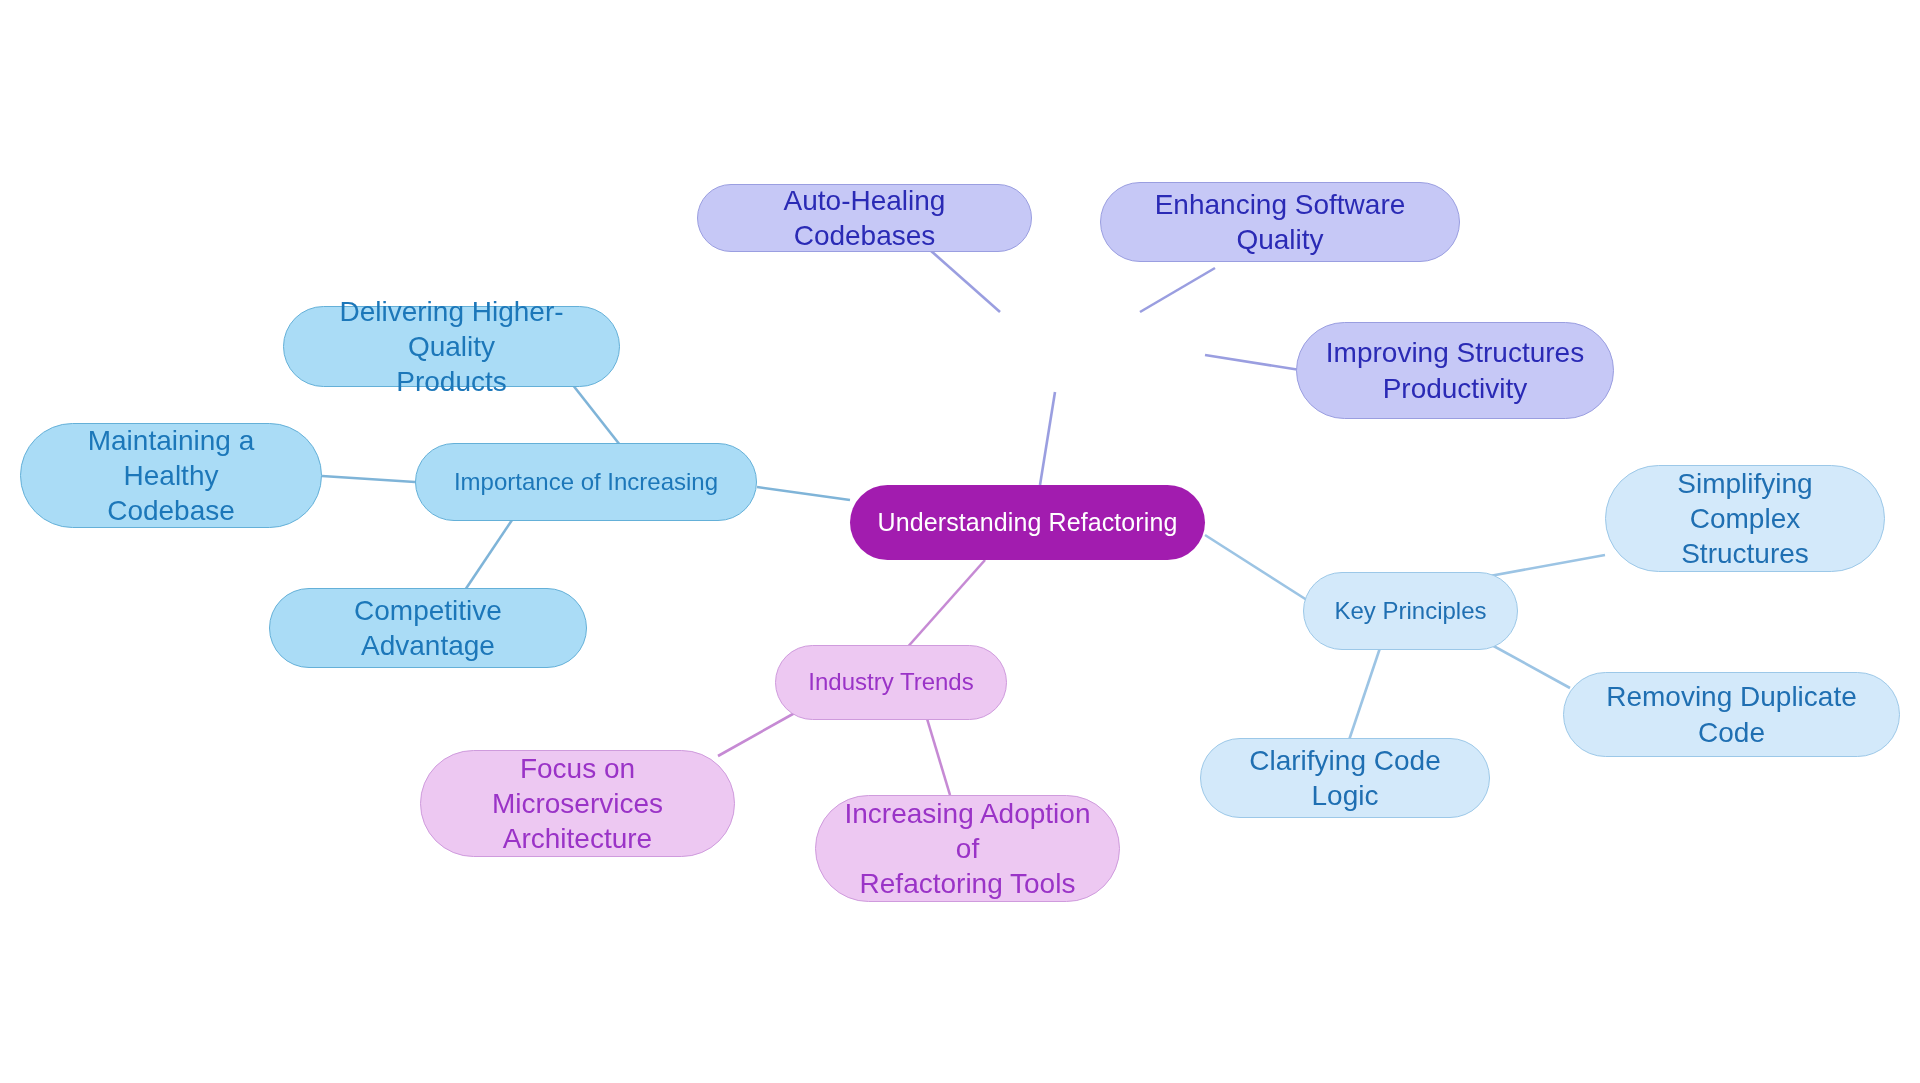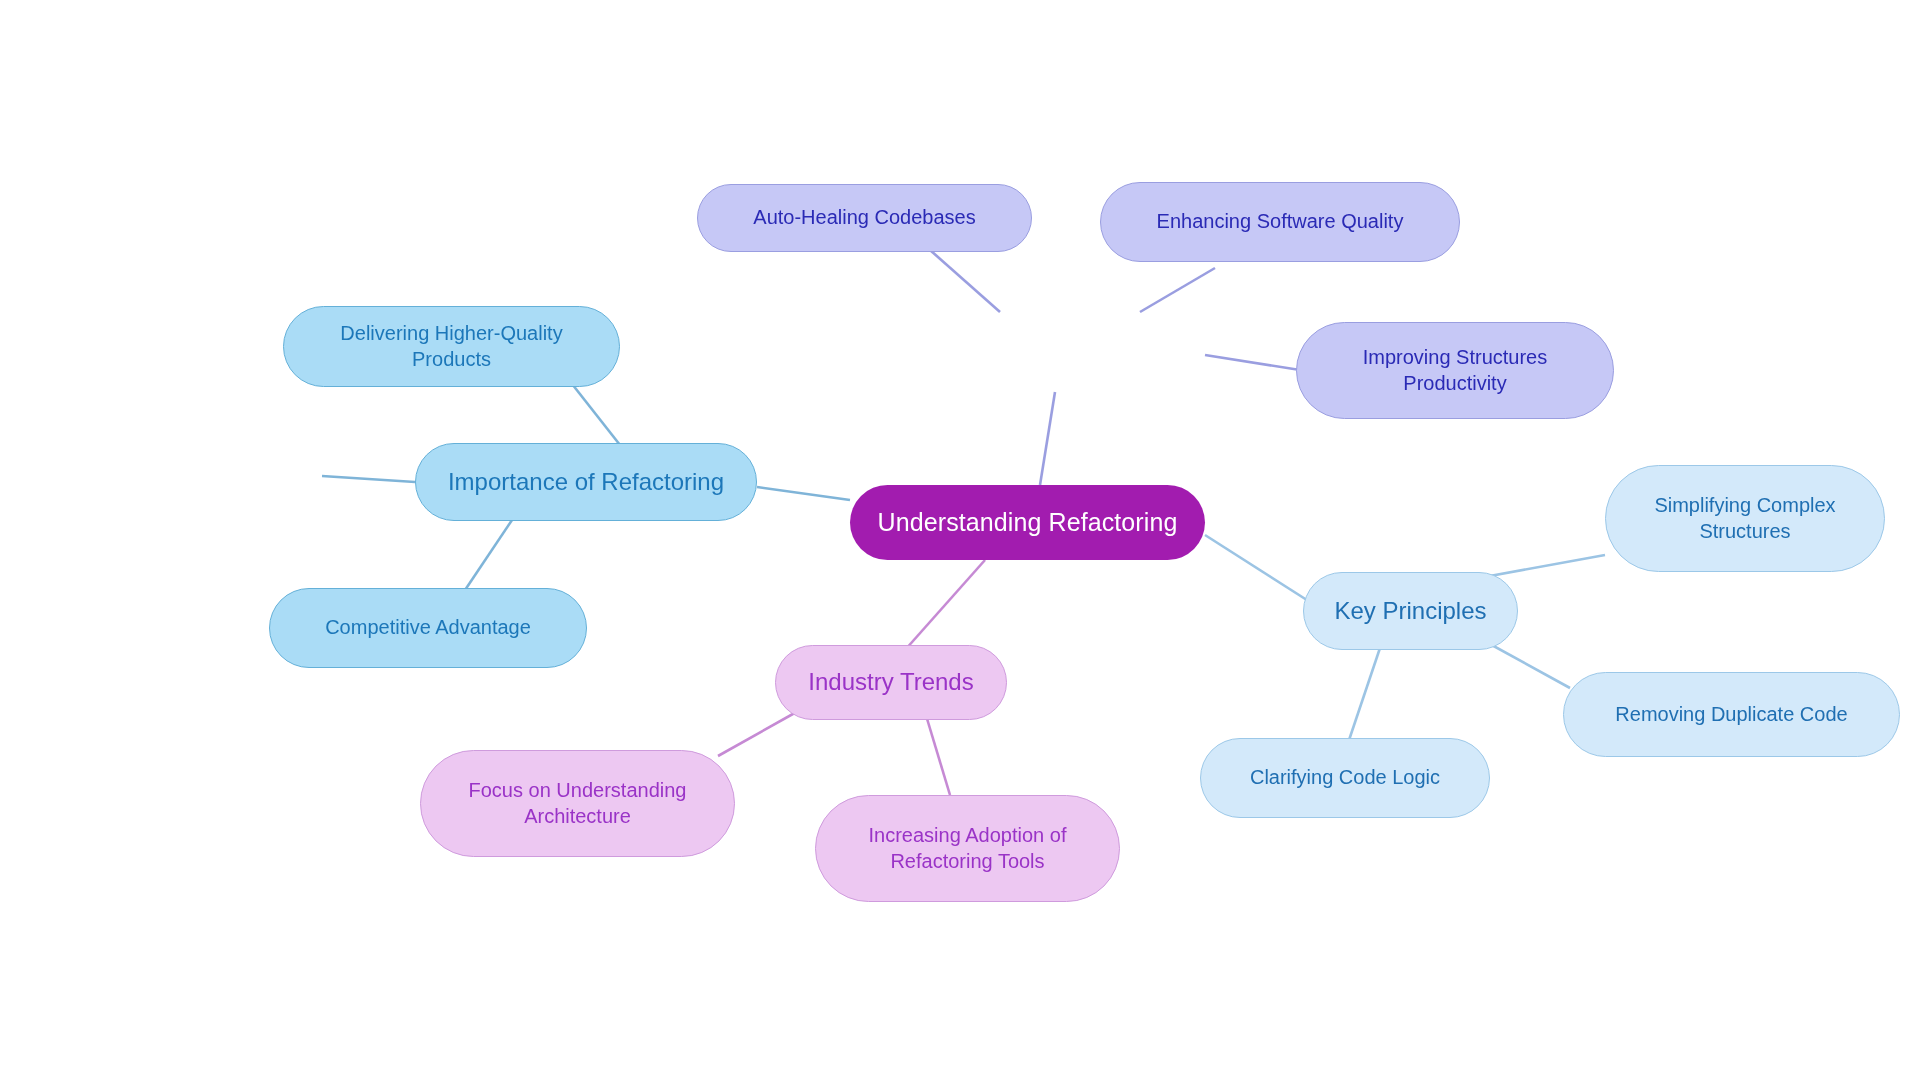--- a/index.html
+++ b/index.html
@@ -42,21 +42,21 @@
     border-width: 0;
     border-radius: 44px;
     color: #ffffff;
     font-size: 25px;
     letter-spacing: .1px;
   }
   .node.branch {
     font-size: 24px;
   }
   .node.leaf {
-    font-size: 20px;
+    font-size: 28px;
     justify-content: center;
   }
 </style>
 </head>
 <body>
 
 <div id="canvas">
 
   <svg id="edges" viewBox="0 0 1920 1083" xmlns="http://www.w3.org/2000/svg">
 
@@ -81,29 +81,34 @@
     <path d="M 925 712 L 950 795" stroke="#c68ad4" stroke-width="2.6" fill="none"></path>
   </svg>
 
   <div class="node root" style="left:850px; top:485px; width:355px; height:75px;
               background:#a21caf;">
     <span>Understanding Refactoring</span>
   </div>
 
   <div class="node branch" style="left:415px; top:443px; width:342px; height:78px;
               background:#aadcf6; border-color:#64b0d8; color:#1c77b9;">
-    <span>Importance of Refactoring</span>
+    <span>Importance of Increasing</span>
   </div>
 
   <div class="node leaf" style="left:283px; top:272px; width:337px; height:81px;
               background:#aadcf6; border-color:#64b0d8; color:#1c77b9;margin-top:34px;">
     <span>Delivering Higher-Quality
 Products</span>
   </div>
 
+  <div class="node leaf" style="left:20px; top:423px; width:302px; height:105px;
+              background:#aadcf6; border-color:#64b0d8; color:#1c77b9;">
+    <span>Maintaining a Healthy
+Codebase</span>
+  </div>
 
   <div class="node leaf" style="left:269px; top:588px; width:318px; height:80px;
               background:#aadcf6; border-color:#64b0d8; color:#1c77b9;">
     <span>Competitive Advantage</span>
   </div>
 
 
   <div class="node leaf" style="left:697px; top:184px; width:335px; height:68px;
               background:#c6c8f6; border-color:#9a9ee0; color:#2a2ab5;">
     <span>Auto-Healing Codebases</span>
@@ -141,21 +146,21 @@
     <span>Clarifying Code Logic</span>
   </div>
 
   <div class="node branch" style="left:775px; top:645px; width:232px; height:75px;
               background:#edc8f2; border-color:#cf9bdd; color:#9a33c7;">
     <span>Industry Trends</span>
   </div>
 
   <div class="node leaf" style="left:420px; top:750px; width:315px; height:107px;
               background:#edc8f2; border-color:#cf9bdd; color:#9a33c7;">
-    <span>Focus on Understanding
+    <span>Focus on Microservices
 Architecture</span>
   </div>
 
   <div class="node leaf" style="left:815px; top:795px; width:305px; height:107px;
               background:#edc8f2; border-color:#cf9bdd; color:#9a33c7;">
     <span>Increasing Adoption of
 Refactoring Tools</span>
   </div>
 
 </div>

